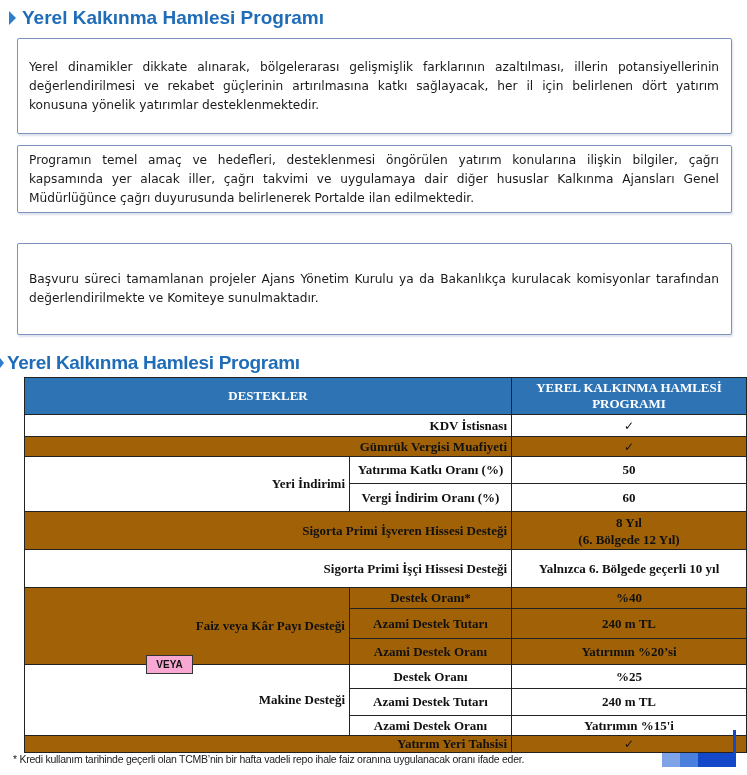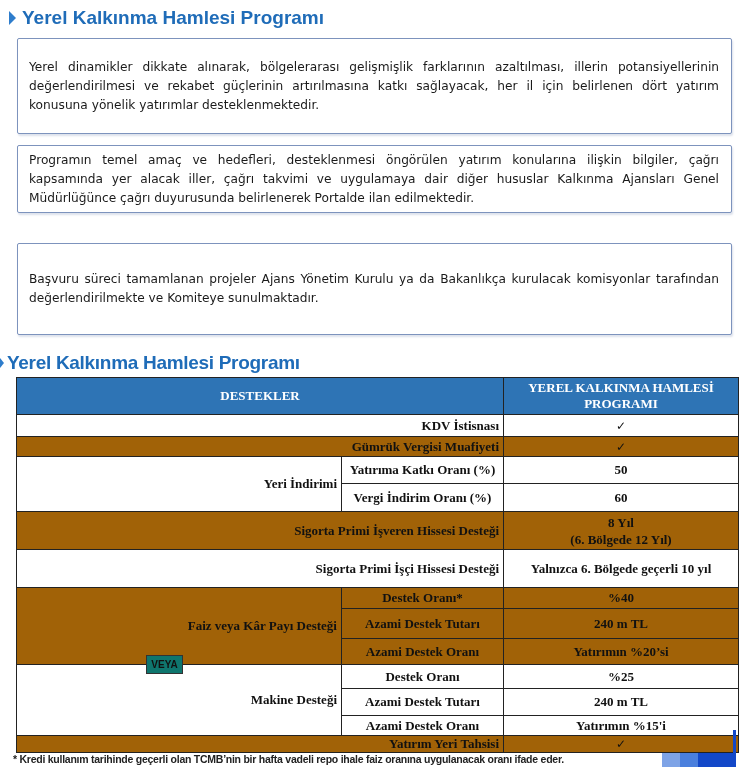--- a/index.html
+++ b/index.html
@@ -40,47 +40,47 @@
     font-size: 12.2px; line-height: 19px; color: #1a1a1a;
     text-align: justify;
     box-shadow: 1px 2px 2px rgba(120,140,180,0.25);
   }
   .box p { width: 100%; text-align: justify; }
   #box1 { top: 38px; height: 96px; }
   #box2 { top: 145px; height: 68px; justify-content: flex-end; }
   #box3 { top: 243px; height: 92px; }
 
   table.support {
-    position: absolute; left: 16px; top: 377px; width: 722px;
+    position: absolute; left: 24px; top: 377px; width: 722px;
     border-collapse: collapse; table-layout: fixed;
     font-family: "Liberation Serif", serif; font-weight: bold;
     font-size: 13px; color: #111;
   }
   table.support td, table.support th {
     border: 1px solid #222; padding: 0 4px; vertical-align: middle;
   }
   table.support th {
     background: #2e74b5; color: #ffffff; font-weight: bold; text-align: center;
     font-size: 13px; line-height: 16px;
   }
   td.gray { background: #a16207; }
   td.white { background: #ffffff; }
   td.left { text-align: right; }
   td.center { text-align: center; }
   .check { font-family: "DejaVu Sans", sans-serif; font-weight: normal; font-size: 12px; }
 
   .veya {
-    position: absolute; left: 146px; top: 655px; width: 37px; height: 19px;
-    border: 1px solid #333; background: #0f766e;
+    position: absolute; left: 146px; top: 655px; width: 47px; height: 19px;
+    border: 1px solid #333; background: #f9a8d4;
     font-family: "Liberation Sans", sans-serif; font-weight: bold; font-size: 10px;
     display: flex; align-items: center; justify-content: center; color: #111;
   }
   .footnote {
     position: absolute; left: 13px; top: 753px;
-    font-family: "Liberation Sans", sans-serif; font-weight: bold; font-size: 10.5px; color: #222;
+    font-family: "Liberation Sans", sans-serif; font-weight: normal; font-size: 10.5px; color: #222;
     letter-spacing: -0.25px;
   }
   .deco { position: absolute; top: 753px; height: 14px; }
   #deco1 { left: 662px; width: 18px; background: #7ea3e6; }
   #deco2 { left: 680px; width: 18px; background: #4a7fdd; }
   #deco3 { left: 698px; width: 37px; background: #1348c8; }
   #deco4 { left: 733px; top: 730px; width: 3px; height: 37px; background: #1348c8; position:absolute; }
 </style>
 </head>
 <body>

